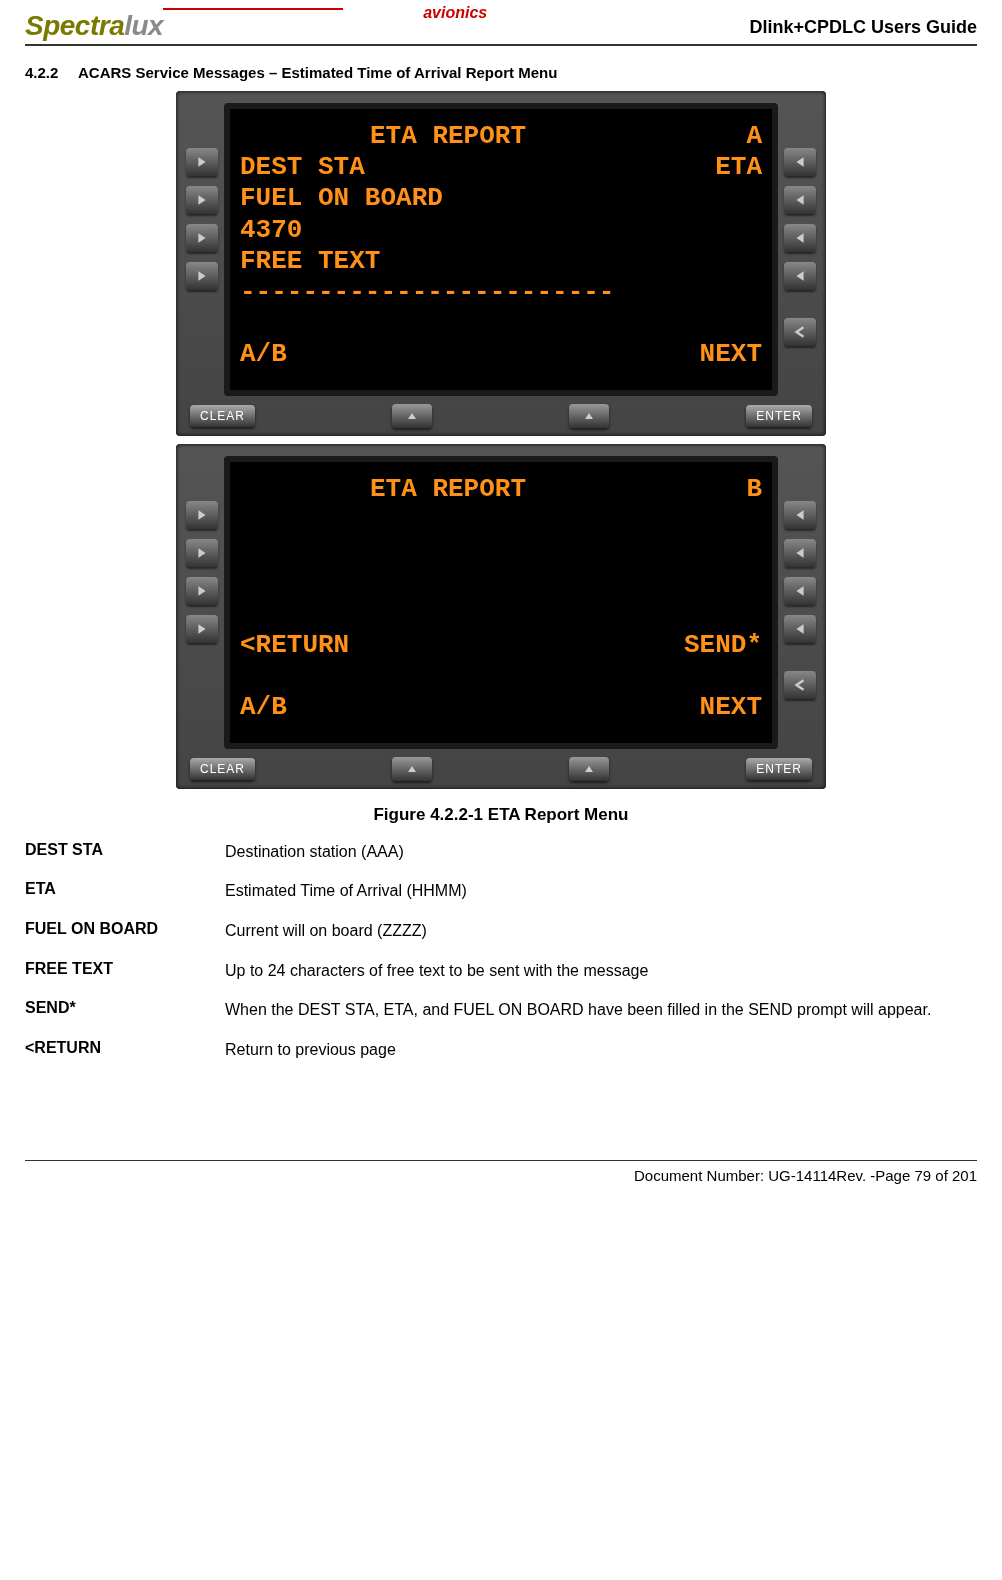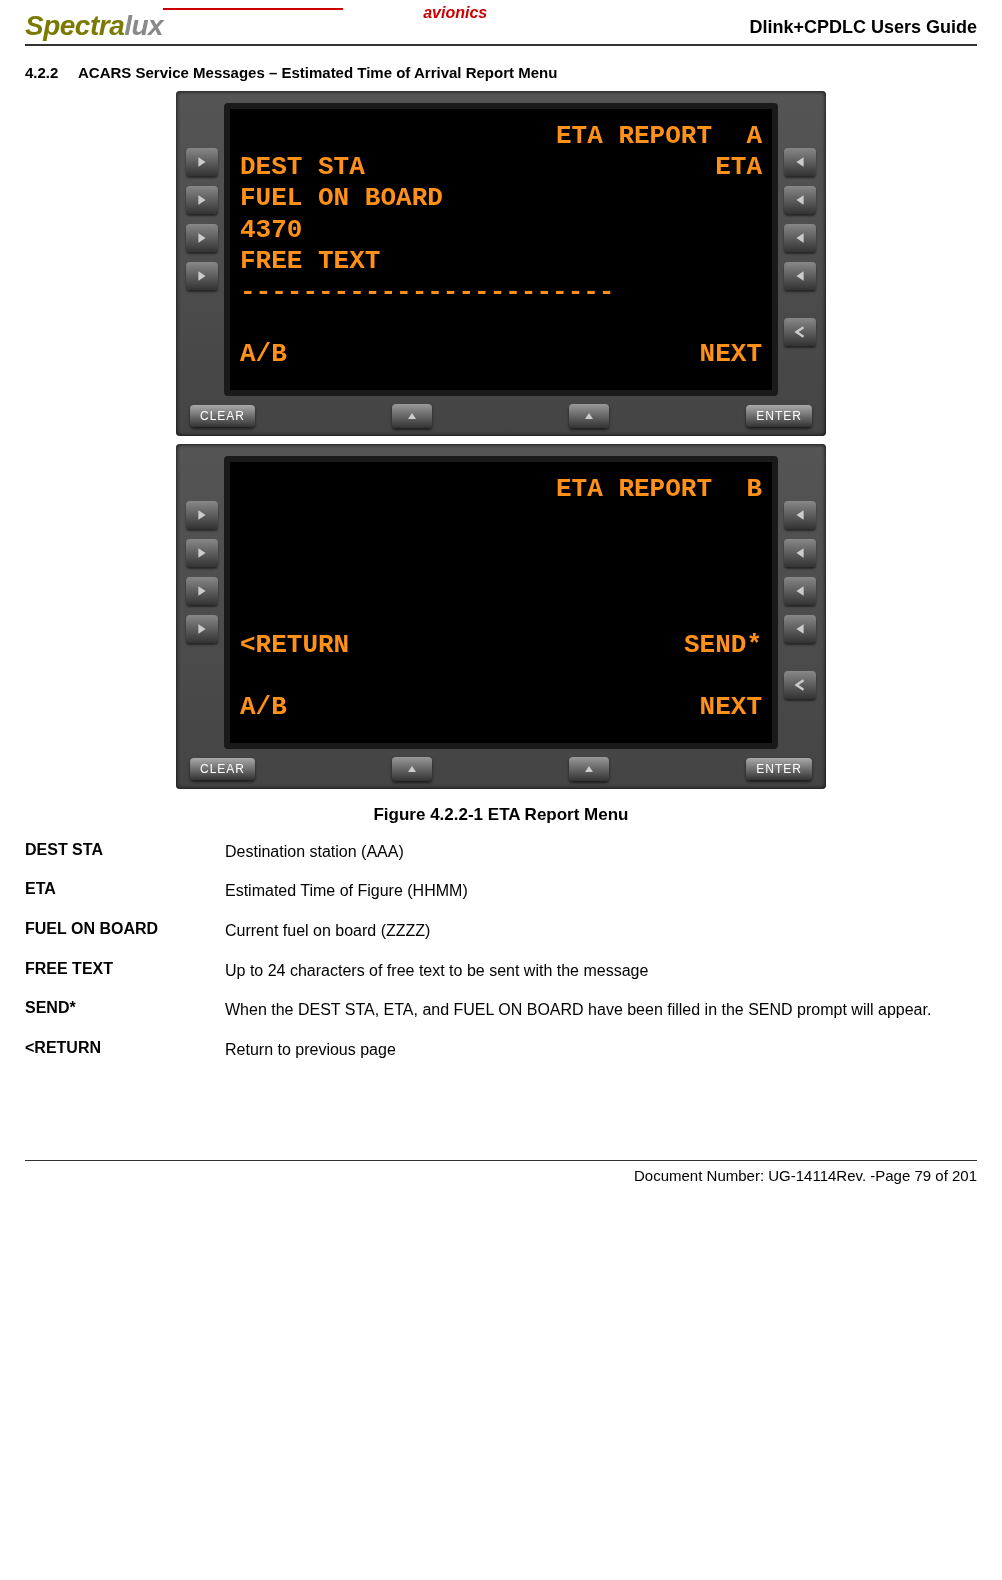--- a/index.html
+++ b/index.html
@@ -109,21 +109,21 @@
       font-weight: bold;
       padding: 12px 10px 20px 10px;
       line-height: 1.2;
       min-height: 290px;
     }
     .screen-line {
       white-space: pre;
       display: flex;
     }
     .sl-left { flex: 0 0 auto; }
-    .sl-center { flex: 1; text-align: right; }
+    .sl-center { flex: 1; text-align: left; }
     .sl-right { flex: 0 0 auto; text-align: right; }
     .sl-full { flex: 1; }
     .bottom-row {
       display: flex;
       justify-content: space-between;
       align-items: center;
       margin-top: 8px;
       padding: 0 4px;
       gap: 12px;
     }
@@ -359,25 +359,25 @@
   <div class="figure-caption">Figure 4.2.2-1 ETA Report Menu</div>
 </div>
 
 <div class="def-table">
   <div class="def-row">
       <div class="def-term">DEST STA</div>
       <div class="def-desc">Destination station (AAA)</div>
     </div>
   <div class="def-row">
       <div class="def-term">ETA</div>
-      <div class="def-desc">Estimated Time of Figure (HHMM)</div>
+      <div class="def-desc">Estimated Time of Arrival (HHMM)</div>
     </div>
   <div class="def-row">
       <div class="def-term">FUEL ON BOARD</div>
-      <div class="def-desc">Current fuel on board (ZZZZ)</div>
+      <div class="def-desc">Current will on board (ZZZZ)</div>
     </div>
   <div class="def-row">
       <div class="def-term">FREE TEXT</div>
       <div class="def-desc">Up to 24 characters of free text to be sent with the message</div>
     </div>
   <div class="def-row">
       <div class="def-term">SEND*</div>
       <div class="def-desc">When the DEST STA, ETA, and FUEL ON BOARD have been filled in the SEND prompt will appear.</div>
     </div>
   <div class="def-row">

